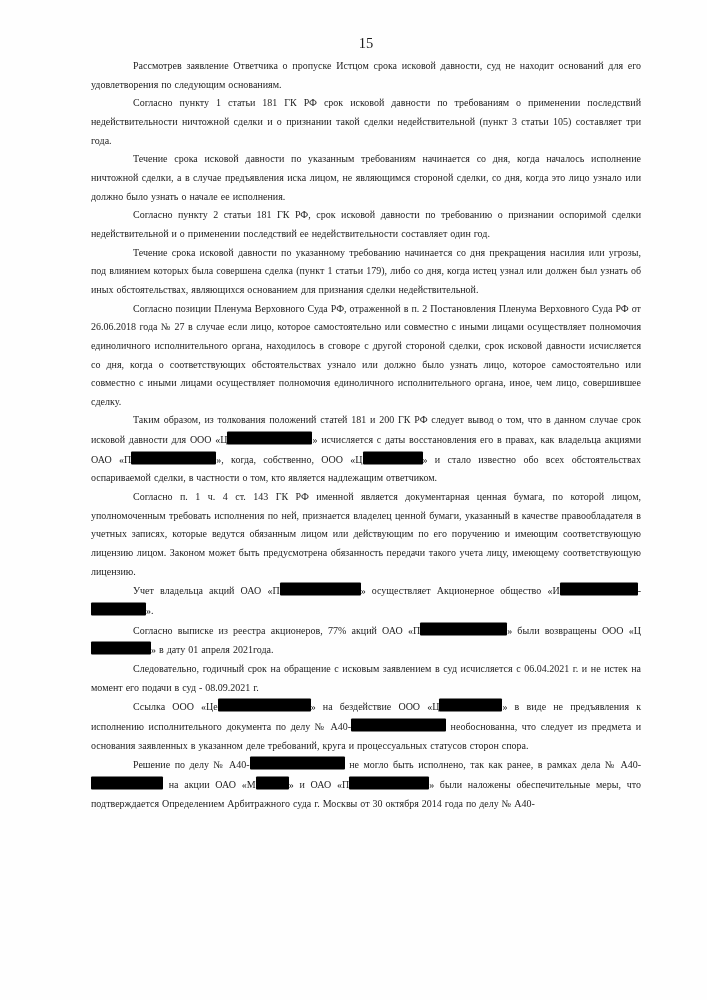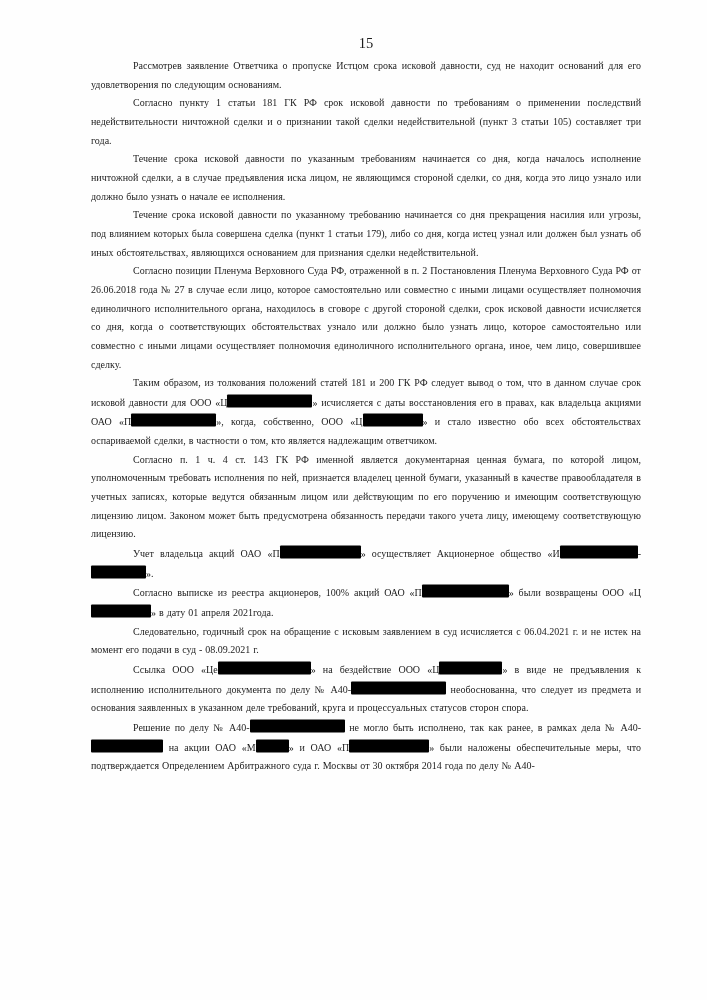--- a/index.html
+++ b/index.html
@@ -43,23 +43,24 @@
 </style>
 </head>
 <body>
 
 <div class="page">
   <div class="page-number">15</div>
   <div class="doc-body" id="doc-body">
       <p class="para"><span>Рассмотрев заявление Ответчика о пропуске Истцом срока исковой  давности, суд не находит оснований для его удовлетворения по следующим основаниям.</span></p>
       <p class="para"><span>Согласно пункту 1 статьи 181 ГК РФ срок исковой давности по требованиям о применении последствий недействительности ничтожной сделки и о признании такой сделки недействительной (пункт 3 статьи 105) составляет три года.</span></p>
       <p class="para"><span>Течение срока исковой давности по указанным требованиям начинается со дня, когда началось исполнение ничтожной сделки, а в случае предъявления иска лицом, не являющимся стороной сделки, со дня, когда это лицо узнало или должно было узнать о начале ее исполнения.</span></p>
+      <p class="para"><span>Согласно пункту 2 статьи 181 ГК РФ, срок исковой давности по требованию о признании оспоримой сделки недействительной и о применении последствий ее недействительности составляет один год.</span></p>
       <p class="para"><span>Течение срока исковой давности по указанному требованию начинается со дня прекращения насилия или угрозы, под влиянием которых была совершена сделка (пункт 1 статьи 179), либо со дня, когда истец узнал или должен был узнать об иных обстоятельствах, являющихся основанием для признания сделки недействительной.</span></p>
       <p class="para"><span>Согласно позиции Пленума Верховного Суда РФ, отраженной в п. 2 Постановления Пленума Верховного Суда РФ от 26.06.2018 года № 27 в случае если лицо, которое самостоятельно или совместно с иными лицами осуществляет полномочия единоличного исполнительного органа, находилось в сговоре с другой стороной сделки, срок исковой давности исчисляется со дня, когда о соответствующих обстоятельствах узнало или должно было узнать лицо, которое самостоятельно или совместно с иными лицами осуществляет полномочия единоличного исполнительного органа, иное, чем лицо, совершившее сделку.</span></p>
       <p class="para"><span>Таким образом, из толкования положений статей 181 и 200 ГК РФ следует вывод о том, что в данном случае срок исковой давности для ООО «Ц</span><span class="redaction" style="width: 85px; background: rgb(0, 0, 0);"></span><span>» исчисляется с даты восстановления его в правах, как владельца акциями ОАО «П</span><span class="redaction" style="width: 85px; background: rgb(0, 0, 0);"></span><span>», когда, собственно, ООО «Ц</span><span class="redaction" style="width: 60px; background: rgb(0, 0, 0);"></span><span>» и стало известно обо всех обстоятельствах оспариваемой сделки, в частности о том, кто является надлежащим ответчиком.</span></p>
       <p class="para"><span>Согласно п. 1 ч. 4 ст. 143 ГК РФ именной является документарная ценная бумага, по которой лицом, уполномоченным требовать исполнения по ней, признается владелец ценной бумаги, указанный в качестве правообладателя в учетных записях, которые ведутся обязанным лицом или действующим по его поручению и имеющим соответствующую лицензию лицом. Законом может быть предусмотрена обязанность передачи такого учета лицу, имеющему соответствующую лицензию.</span></p>
       <p class="para"><span>Учет владельца акций ОАО «П</span><span class="redaction" style="width: 81px; background: rgb(0, 0, 0);"></span><span>» осуществляет Акционерное общество «И</span><span class="redaction" style="width: 78px; background: rgb(0, 0, 0);"></span><span>-</span><span class="redaction" style="width: 55px; background: rgb(0, 0, 0);"></span><span>».</span></p>
-      <p class="para"><span>Согласно выписке из реестра акционеров, 100% акций ОАО «П</span><span class="redaction" style="width: 87px; background: rgb(0, 0, 0);"></span><span>» были возвращены ООО «Ц</span><span class="redaction" style="width: 60px; background: rgb(0, 0, 0);"></span><span>» в дату 01 апреля 2021года.</span></p>
+      <p class="para"><span>Согласно выписке из реестра акционеров, 77% акций ОАО «П</span><span class="redaction" style="width: 87px; background: rgb(0, 0, 0);"></span><span>» были возвращены ООО «Ц</span><span class="redaction" style="width: 60px; background: rgb(0, 0, 0);"></span><span>» в дату 01 апреля 2021года.</span></p>
       <p class="para"><span>Следовательно, годичный срок на обращение с исковым заявлением в суд исчисляется с 06.04.2021 г. и не истек на момент его подачи в суд - 08.09.2021 г.</span></p>
       <p class="para"><span>Ссылка ООО «Це</span><span class="redaction" style="width: 93px; background: rgb(0, 0, 0);"></span><span>» на бездействие ООО «Ц</span><span class="redaction" style="width: 63px; background: rgb(0, 0, 0);"></span><span>» в виде не предъявления к исполнению исполнительного документа по делу № А40-</span><span class="redaction" style="width: 95px; background: rgb(0, 0, 0);"></span><span> необоснованна, что следует из предмета и основания заявленных в указанном деле требований, круга и процессуальных статусов сторон спора.</span></p>
       <p class="para"><span>Решение по делу № А40-</span><span class="redaction" style="width: 95px; background: rgb(0, 0, 0);"></span><span> не могло быть исполнено, так как ранее, в рамках дела № А40-</span><span class="redaction" style="width: 72px; background: rgb(0, 0, 0);"></span><span> на акции ОАО «М</span><span class="redaction" style="width: 33px; background: rgb(0, 0, 0);"></span><span>» и ОАО «П</span><span class="redaction" style="width: 80px; background: rgb(0, 0, 0);"></span><span>» были наложены обеспечительные меры, что подтверждается Определением Арбитражного суда г. Москвы от 30 октября 2014 года по делу № А40-</span></p>
     </div>
 </div>
 
 </body></html>

